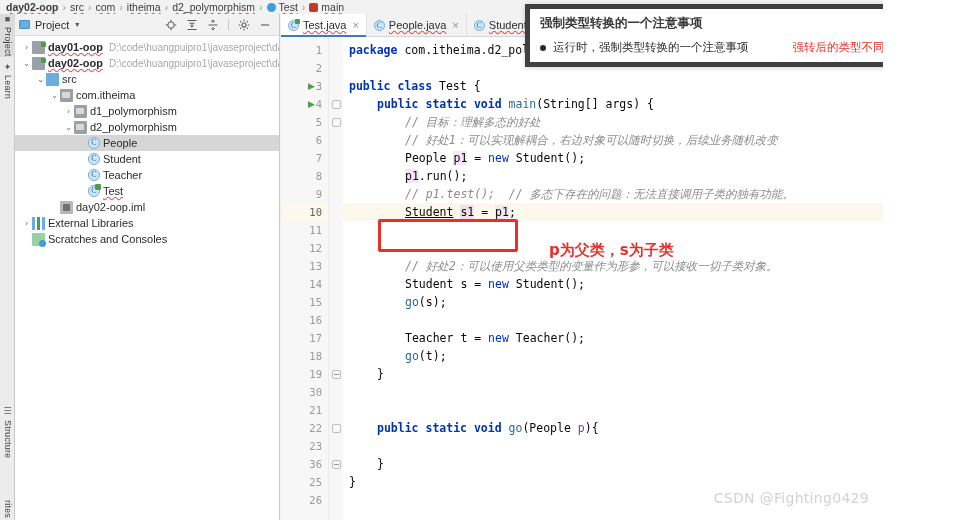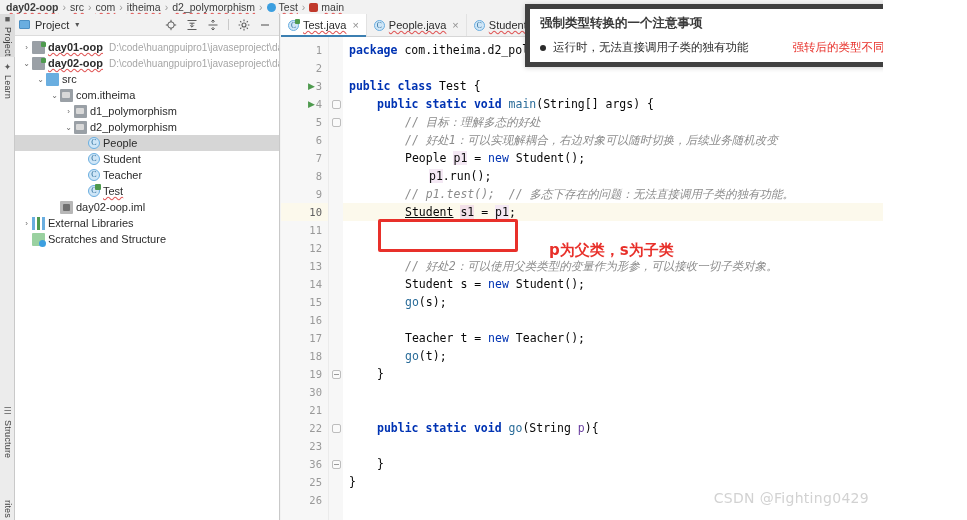--- a/index.html
+++ b/index.html
@@ -358,21 +358,21 @@
           <span class="lbl tw">day02-oop.iml</span>
         </div>
         <div class="trow" style="padding-left: 6px;">
           <span class="arrow tw">›</span>
           <span class="ico tw ico-lib"></span>
           <span class="lbl tw">External Libraries</span>
         </div>
         <div class="trow" style="padding-left: 6px;">
           <span class="arrow tw empty">&nbsp;</span>
           <span class="ico tw ico-scratch"></span>
-          <span class="lbl tw">Scratches and Structure</span>
+          <span class="lbl tw">Scratches and Consoles</span>
         </div>
       </div>
   </div>
 
   <div class="editor">
     <div class="tabs" id="tabs">
         <div class="tab active">
           <span class="tab-ico runnable">C</span>
           <span class="tab-name wavy">Test.java</span>
           <span class="tab-close">×</span>
@@ -426,46 +426,46 @@
           <div class="fold-mark open" style="top: 387px; left: 3px;"></div>
           <div class="fold-mark" style="top: 423px; left: 3px;"></div>
         </div>
       <div class="code-lines" id="codelines">
           <div class="cl" style="top: 4px; left: 6px;"><span class="kw">package </span><span>com.itheima.d2_polymorphism;</span></div>
           <div class="cl" style="top: 40px; left: 6px;"><span class="kw">public class </span><span>Test</span><span> {</span></div>
           <div class="cl" style="top: 58px; left: 34px;"><span class="kw">public static void </span><span class="mth">main</span><span>(String[] args) {</span></div>
           <div class="cl" style="top: 76px; left: 62px;"><span class="cmt">// 目标：理解多态的好处</span></div>
           <div class="cl" style="top: 94px; left: 62px;"><span class="cmt">// 好处1：可以实现解耦合，右边对象可以随时切换，后续业务随机改变</span></div>
           <div class="cl" style="top: 112px; left: 62px;"><span>People </span><span class="fldbg">p1</span><span> = </span><span class="kw2">new</span><span> Student();</span></div>
-          <div class="cl" style="top: 130px; left: 62px; margin-left: 24px;"><span class="fldbg">p1</span><span>.run();</span></div>
+          <div class="cl" style="top: 130px; left: 62px;"><span class="fldbg">p1</span><span>.run();</span></div>
           <div class="cl" style="top: 148px; left: 62px;"><span class="cmt">// p1.test();  // 多态下存在的问题：无法直接调用子类的独有功能。</span></div>
           <div class="cur-line-hl" style="top: 166px;"></div>
           <div class="cl" style="top: 166px; left: 62px;"><span class="uline">Student</span><span> </span><span class="var-hl">s1</span><span> = </span><span class="fldbg">p1</span><span>;</span></div>
           <div class="cl" style="top: 220px; left: 62px;"><span class="cmt">// 好处2：可以使用父类类型的变量作为形参，可以接收一切子类对象。</span></div>
           <div class="cl" style="top: 238px; left: 62px;"><span>Student s = </span><span class="kw2">new</span><span> Student();</span></div>
           <div class="cl" style="top: 256px; left: 62px;"><span class="mth">go</span><span>(s);</span></div>
           <div class="cl" style="top: 292px; left: 62px;"><span>Teacher t = </span><span class="kw2">new</span><span> Teacher();</span></div>
           <div class="cl" style="top: 310px; left: 62px;"><span class="mth">go</span><span>(t);</span></div>
           <div class="cl" style="top: 328px; left: 34px;"><span>}</span></div>
-          <div class="cl" style="top: 382px; left: 34px;"><span class="kw">public static void </span><span class="mth">go</span><span>(String </span><span class="fld">p</span><span>){</span></div>
+          <div class="cl" style="top: 382px; left: 34px;"><span class="kw">public static void </span><span class="mth">go</span><span>(People </span><span class="fld">p</span><span>){</span></div>
           <div class="cl" style="top: 418px; left: 34px;"><span>}</span></div>
           <div class="cl" style="top: 436px; left: 6px;"><span>}</span></div>
         </div>
       <div class="text-cursor" style="left:642px; top:176px;"></div>
       <div class="scrollbar-v"></div>
 
       <div class="red-box" style="left:97px; top:182px; width:140px; height:33px;"></div>
       <div class="red-note" style="left:268px; top:204px;">p为父类，s为子类</div>
     </div>
 
     <div class="popup">
       <div class="popup-title">强制类型转换的一个注意事项</div>
       <div id="popup-list">
           <div class="popup-li">
             <span class="popup-bullet"></span>
-            <span class="popup-text"><span>运行时，无法直接调用子类的独有功能</span><span class="hl">强转后的类型不同，就会报类型转换异常（C</span></span>
+            <span class="popup-text"><span>运行时，强制类型转换的一个注意事项</span><span class="hl">强转后的类型不同，就会报类型转换异常（C</span></span>
           </div>
         </div>
     </div>
   </div>
 
   <div class="watermark">CSDN @Fighting0429</div>
 </div>
 
 </body></html>

